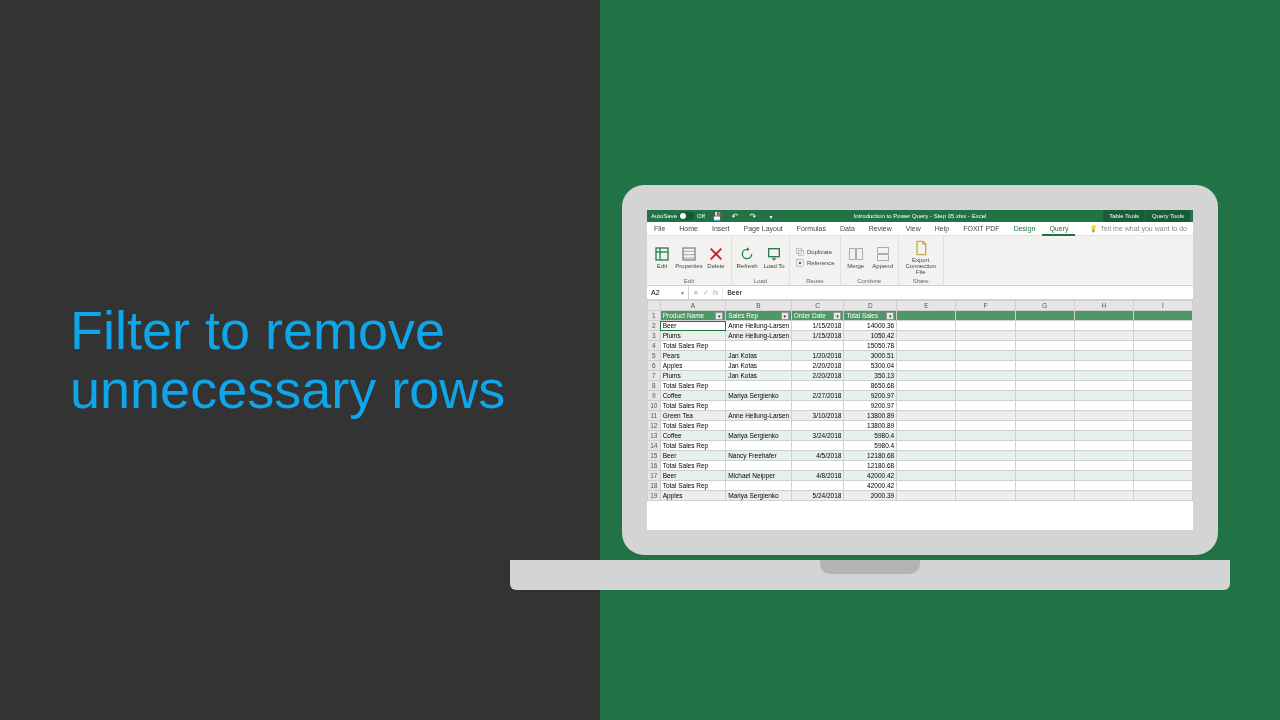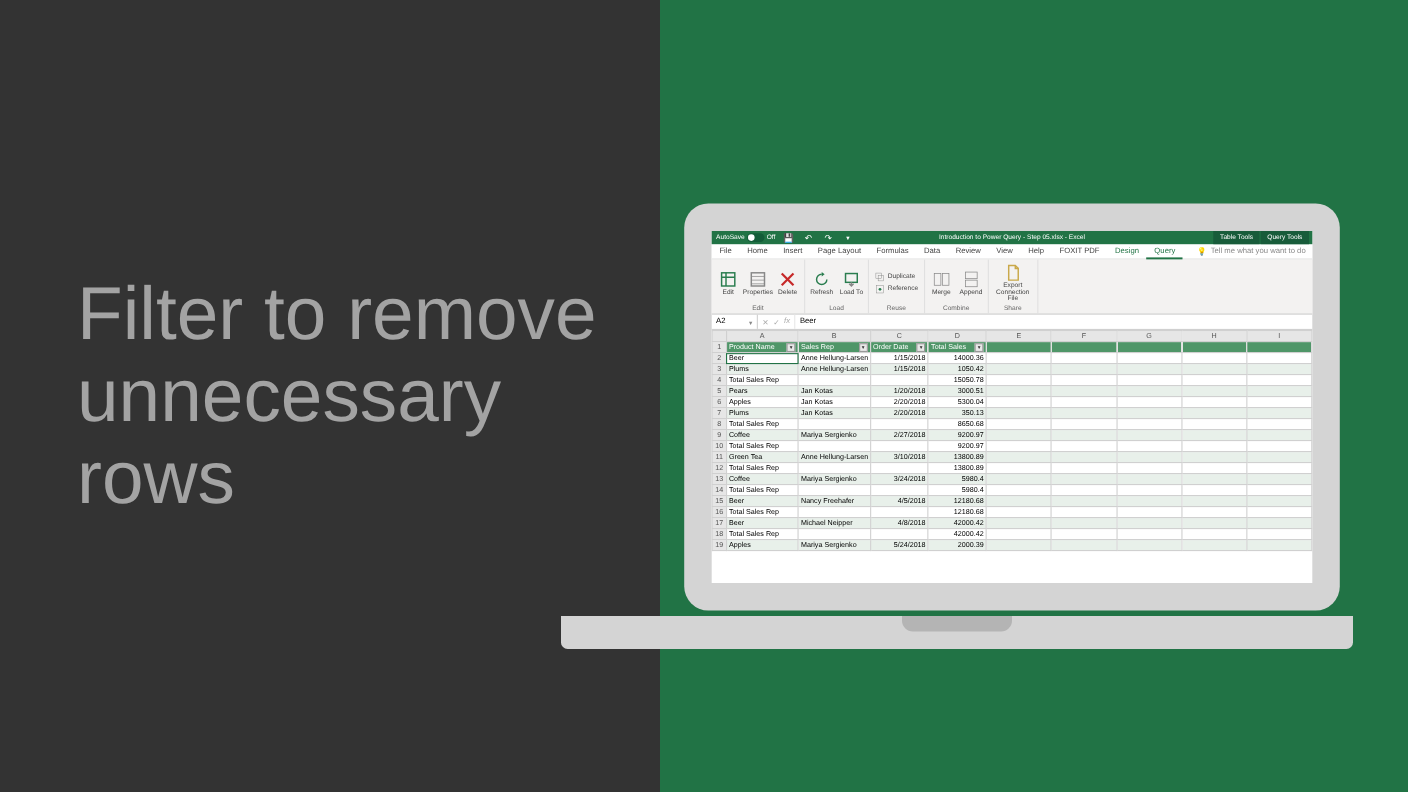--- a/index.html
+++ b/index.html
@@ -1,18 +1,18 @@
 <!DOCTYPE html>
 <html><head>
 <meta charset="utf-8">
 <style>
   * { margin: 0; padding: 0; box-sizing: border-box; font-family: "Segoe UI", Arial, sans-serif; }
   body { width: 1280px; height: 720px; overflow: hidden; display: flex; }
   .left-panel { width: 600px; height: 100%; background: #333333; display: flex; align-items: center; padding-left: 70px; }
-  .left-panel h1 { color: #a3a3a3; font-weight: 400; font-size: 68px; line-height: 1.1; }
+  .left-panel h1 { color: #0ea5e9; font-weight: 400; font-size: 54px; line-height: 1.1; }
   .right-panel { flex: 1; height: 100%; background: #217345; position: relative; }
   .laptop-frame { position: absolute; top: 185px; left: 22px; width: 596px; height: 370px; background: #d4d4d4; border-radius: 22px; padding: 25px; }
   .laptop-base { position: absolute; top: 560px; left: -90px; width: 720px; height: 30px; background: #d4d4d4; border-radius: 0 0 6px 6px; }
   .laptop-notch { position: absolute; top: 0; left: 50%; transform: translateX(-50%); width: 100px; height: 14px; background: #b4b4b4; border-radius: 0 0 10px 10px; }
   .screen { width: 100%; height: 100%; background: #fff; display: flex; flex-direction: column; font-size: 7px; }
   
   .titlebar { background: #217345; color: #fff; height: 12px; display: flex; align-items: center; position: relative; }
   .titlebar-left { display: flex; align-items: center; gap: 6px; padding-left: 4px; }
   .autosave-pill { display:flex; align-items:center; gap:2px; font-size:6px; }
   .autosave-toggle { width:16px; height:8px; border-radius:4px; background:#135c38; display:inline-flex; align-items:center; padding:1px; }

